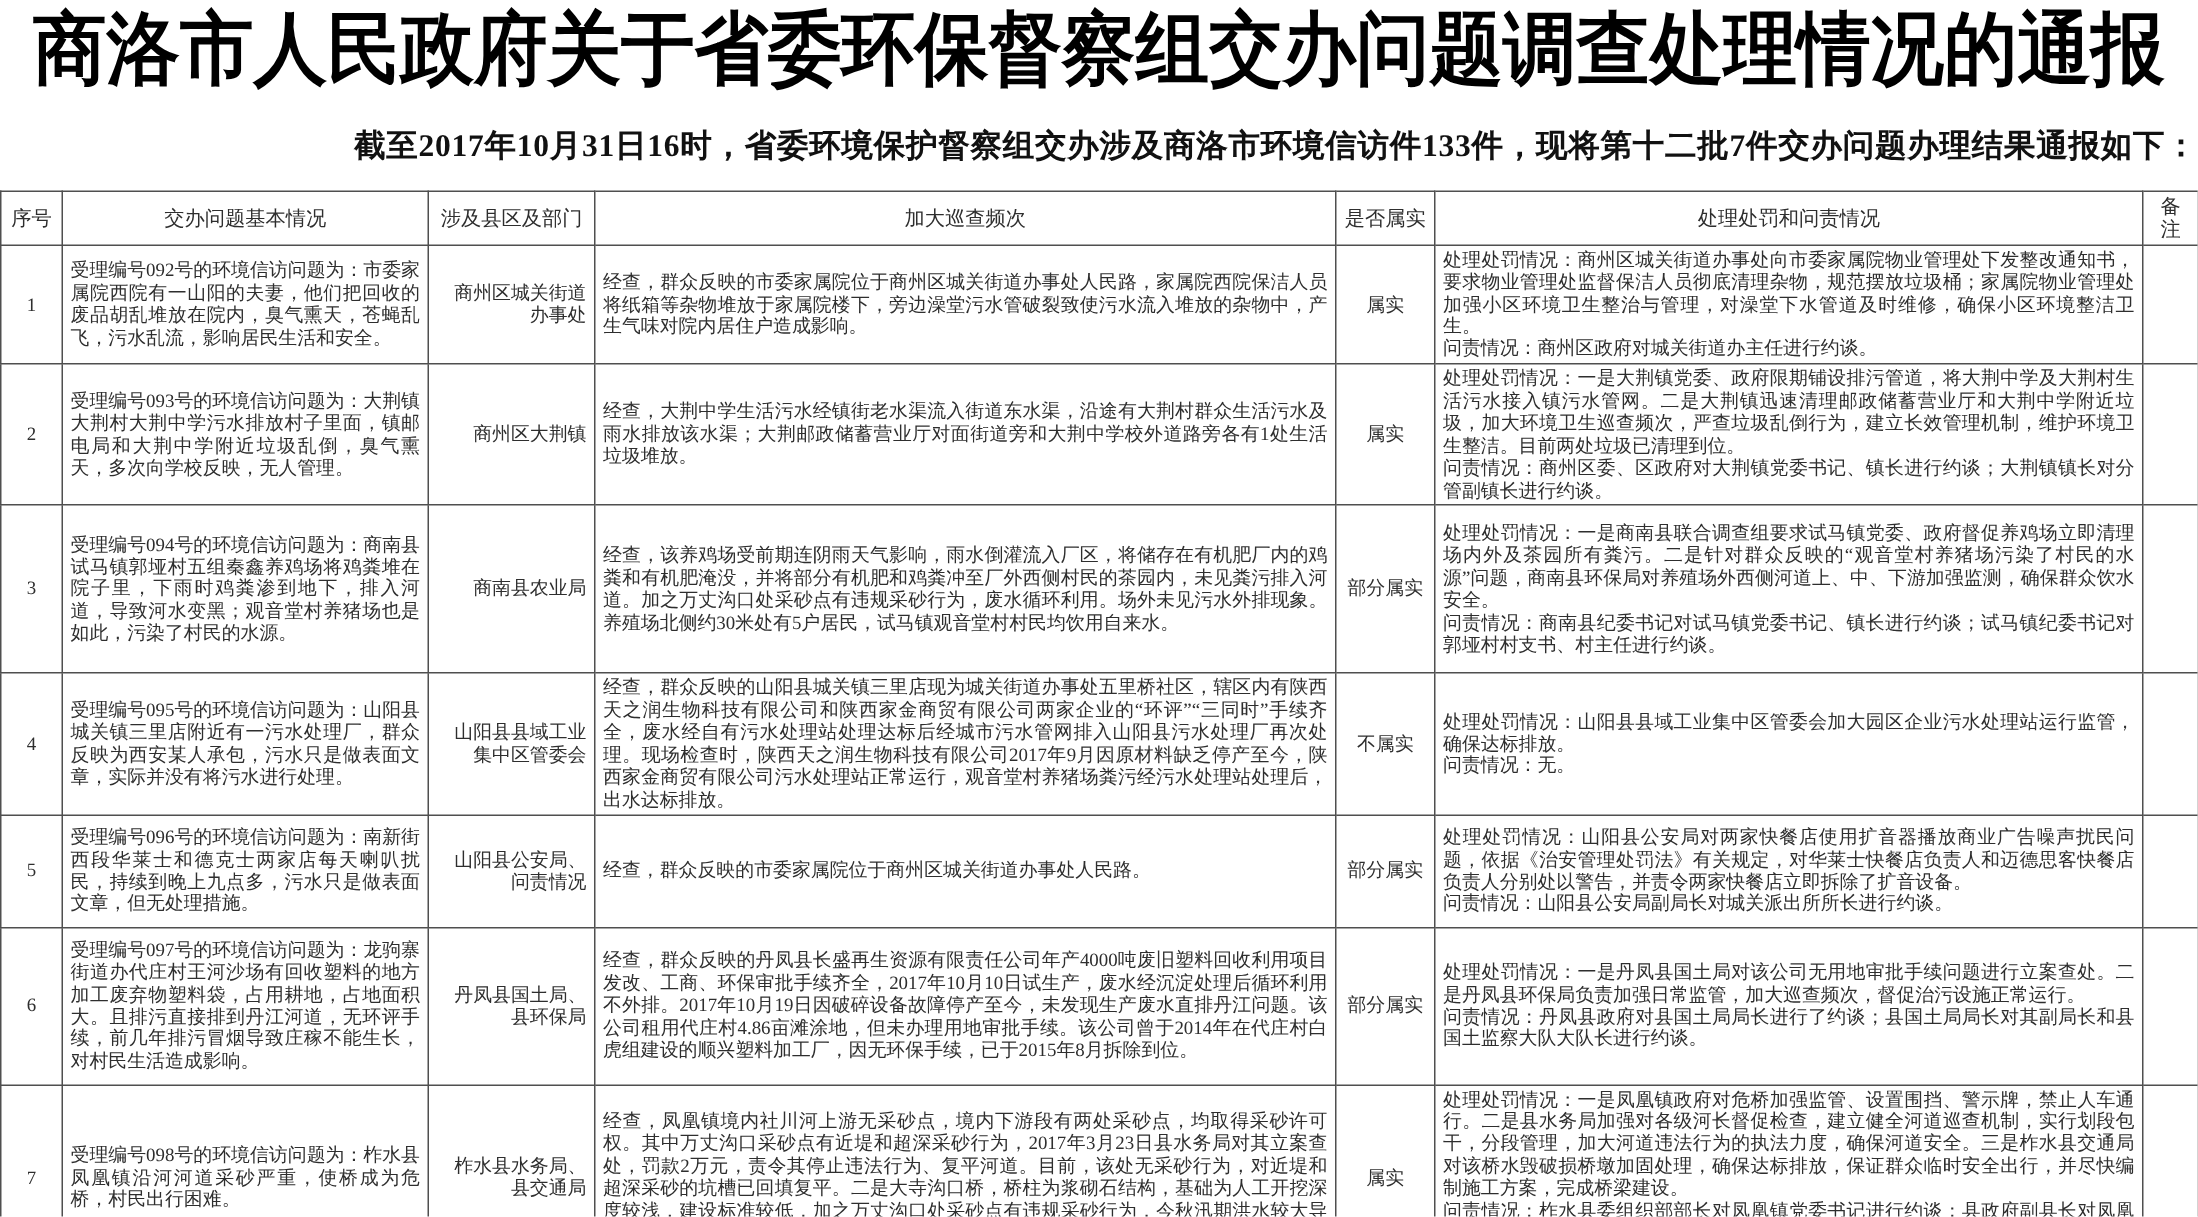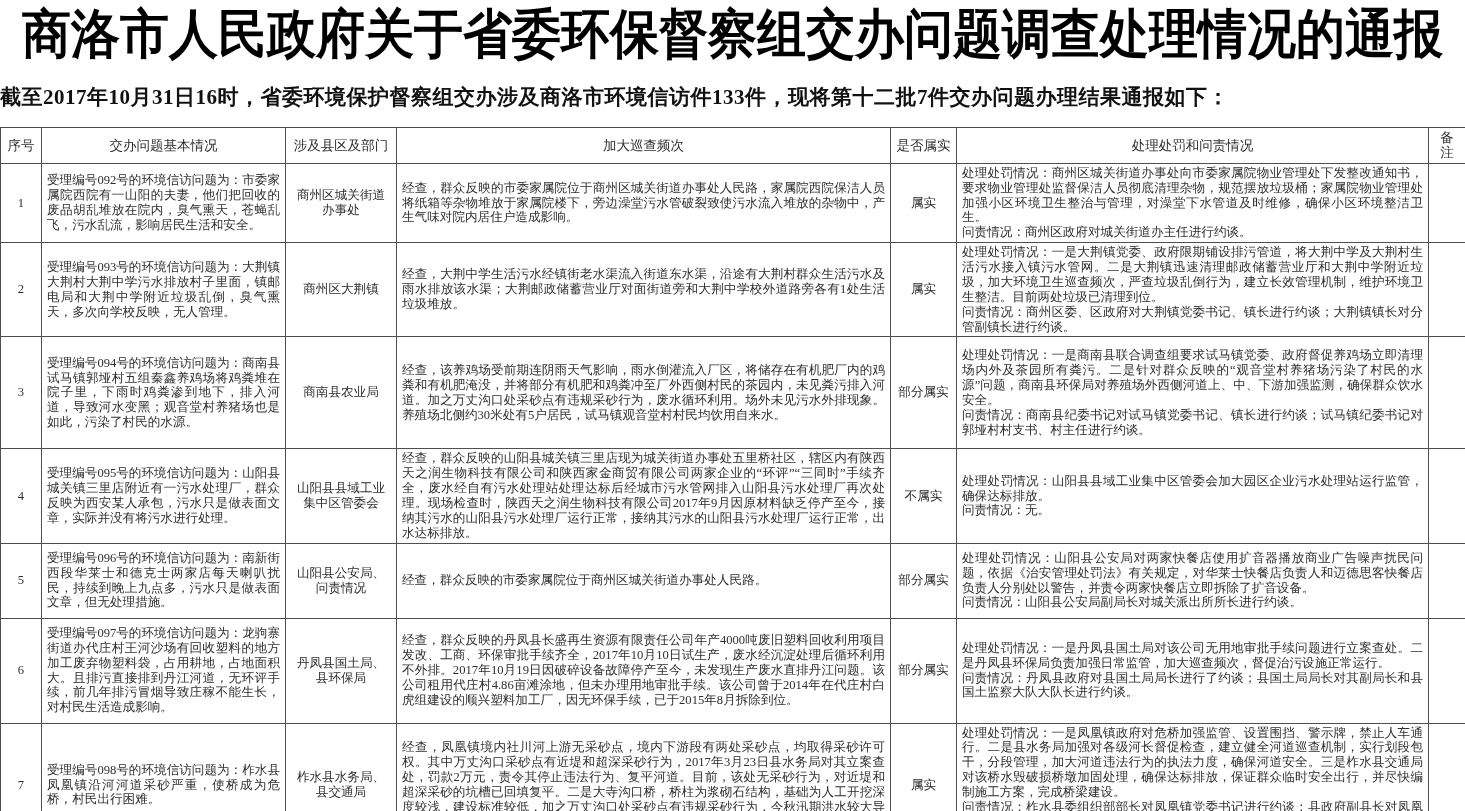--- a/index.html
+++ b/index.html
@@ -17,21 +17,21 @@
     letter-spacing: 0px;
     text-align: center;
     color: #000;
     padding-top: 4px;
     white-space: nowrap;
     transform: scaleY(1.08);
     transform-origin: top center;
   }
   .intro {
     margin-top: 24px;
-    text-align: left;
+    text-align: right;
     font-size: 21px;
     font-weight: 700;
     color: #111;
     letter-spacing: 0.5px;
   }
   table.notice {
     width: 1465px;
     margin-top: 16px;
     border-collapse: collapse;
     table-layout: fixed;
@@ -49,21 +49,21 @@
     text-align: center;
     height: 34px;
     line-height: 1.15;
   }
   table.notice td {
     font-size: 12.6px;
     line-height: 1.18;
   }
   td.c-no, td.c-verified { text-align: center; }
   td.c-problem, td.c-invest, td.c-handle { text-align: justify; }
-  td.c-dept { text-align: center; }
+  td.c-dept { text-align: right; }
   tr.r1 { height: 71px; }
   tr.r2 { height: 85px; }
   tr.r3 { height: 112px; }
   tr.r4 { height: 75px; }
   tr.r5 { height: 75px; }
   tr.r6 { height: 105px; }
   tr.r7 { height: 101px; }
 </style>
 </head>
 <body>
@@ -127,21 +127,21 @@
       <td class="c-handle">
         <div>处理处罚情况：一是商南县联合调查组要求试马镇党委、政府督促养鸡场立即清理场内外及茶园所有粪污。二是针对群众反映的“观音堂村养猪场污染了村民的水源”问题，商南县环保局对养殖场外西侧河道上、中、下游加强监测，确保群众饮水安全。</div>
         <div>问责情况：商南县纪委书记对试马镇党委书记、镇长进行约谈；试马镇纪委书记对郭垭村村支书、村主任进行约谈。</div>
       </td>
       <td class="c-remark"></td>
     </tr>
     <tr class="r4">
       <td class="c-no">4</td>
       <td class="c-problem">受理编号095号的环境信访问题为：山阳县城关镇三里店附近有一污水处理厂，群众反映为西安某人承包，污水只是做表面文章，实际并没有将污水进行处理。</td>
       <td class="c-dept">山阳县县域工业集中区管委会</td>
-      <td class="c-invest">经查，群众反映的山阳县城关镇三里店现为城关街道办事处五里桥社区，辖区内有陕西天之润生物科技有限公司和陕西家金商贸有限公司两家企业的“环评”“三同时”手续齐全，废水经自有污水处理站处理达标后经城市污水管网排入山阳县污水处理厂再次处理。现场检查时，陕西天之润生物科技有限公司2017年9月因原材料缺乏停产至今，接纳其污水的山阳县污水处理厂运行正常，接纳其污水的山阳县污水处理厂运行正常，出水达标排放。</td>
+      <td class="c-invest">经查，群众反映的山阳县城关镇三里店现为城关街道办事处五里桥社区，辖区内有陕西天之润生物科技有限公司和陕西家金商贸有限公司两家企业的“环评”“三同时”手续齐全，废水经自有污水处理站处理达标后经城市污水管网排入山阳县污水处理厂再次处理。现场检查时，陕西天之润生物科技有限公司2017年9月因原材料缺乏停产至今，陕西家金商贸有限公司污水处理站正常运行，观音堂村养猪场粪污经污水处理站处理后，出水达标排放。</td>
       <td class="c-verified">不属实</td>
       <td class="c-handle">
         <div>处理处罚情况：山阳县县域工业集中区管委会加大园区企业污水处理站运行监管，确保达标排放。</div>
         <div>问责情况：无。</div>
       </td>
       <td class="c-remark"></td>
     </tr>
     <tr class="r5">
       <td class="c-no">5</td>
       <td class="c-problem">受理编号096号的环境信访问题为：南新街西段华莱士和德克士两家店每天喇叭扰民，持续到晚上九点多，污水只是做表面文章，但无处理措施。</td>

